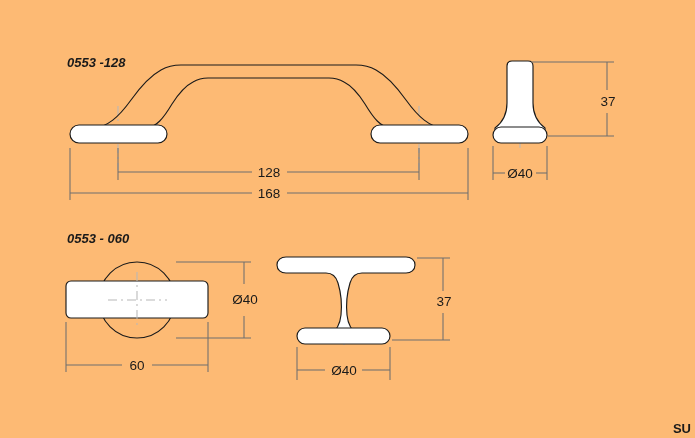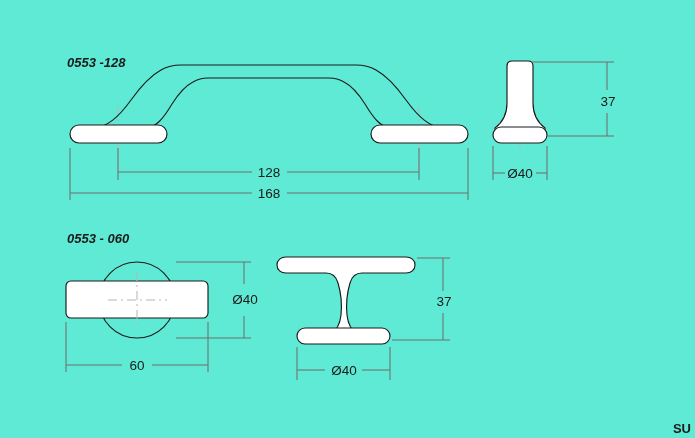--- a/index.html
+++ b/index.html
@@ -8,21 +8,21 @@
     padding: 0;
     background: #ffffff;
   }
   body {
     font-family: "Liberation Sans", sans-serif;
   }
   #sheet {
     position: relative;
     width: 695px;
     height: 438px;
-    background: #5eead4;
+    background: #fdba74;
     overflow: hidden;
   }
   svg.drawing {
     display: block;
     width: 695px;
     height: 438px;
   }
   .part-outline {
     fill: #ffffff;
     stroke: #1a1a1a;

